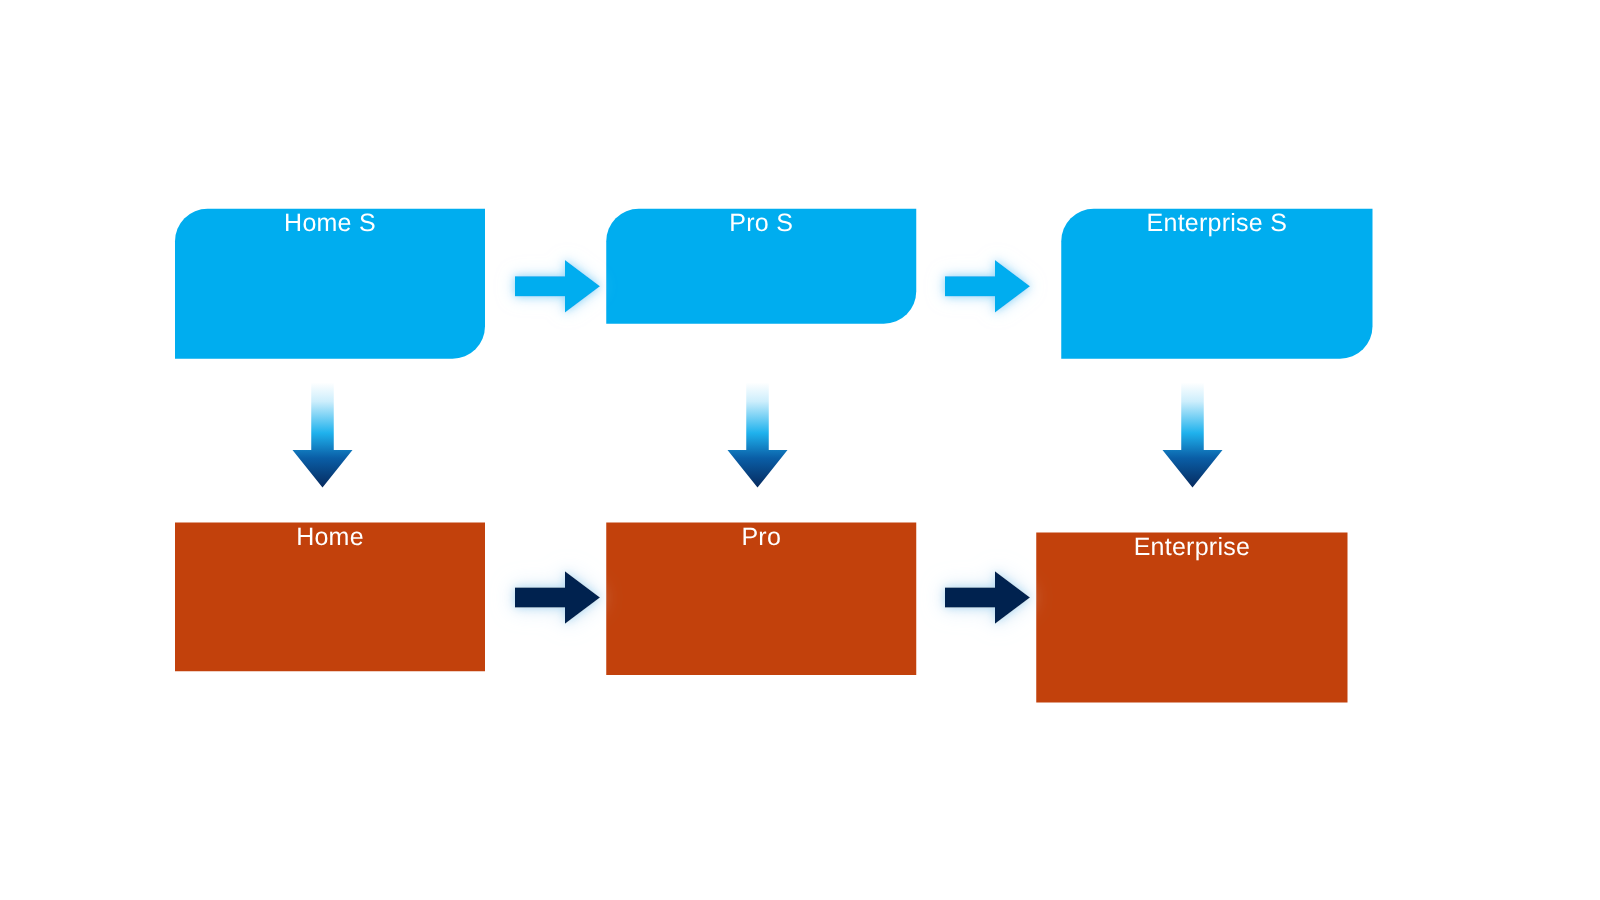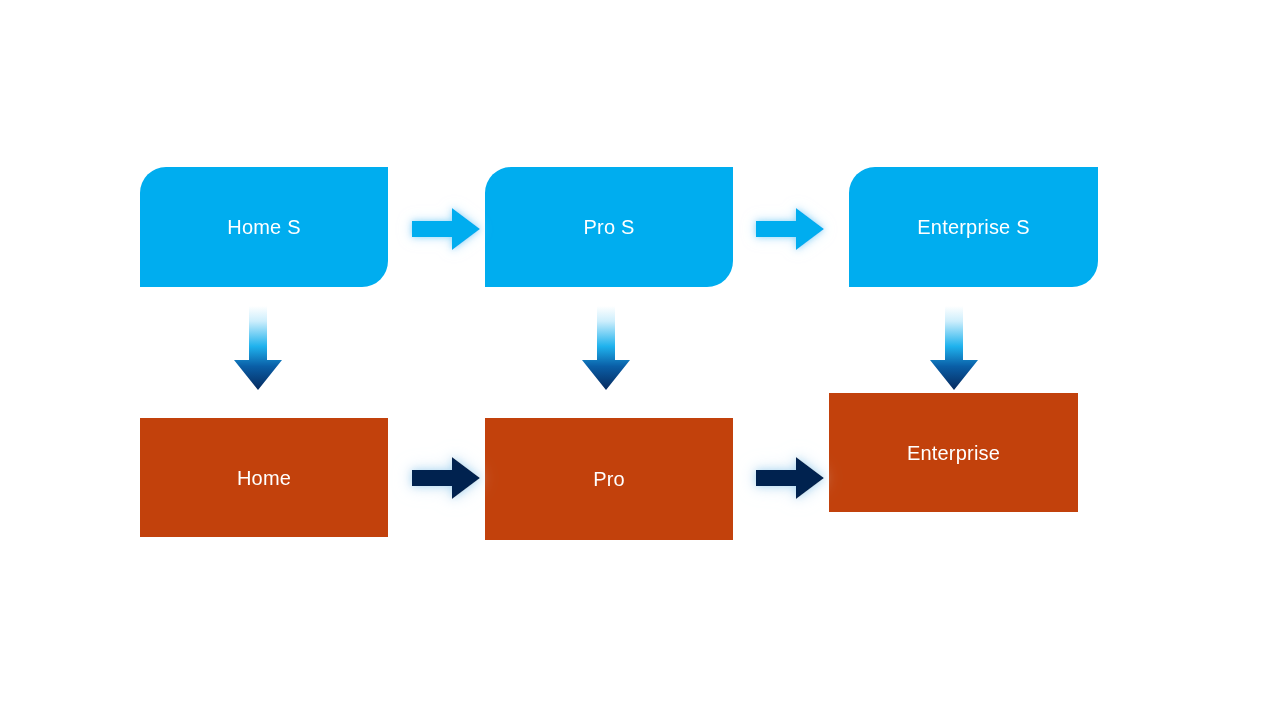--- a/index.html
+++ b/index.html
@@ -18,21 +18,20 @@
   #canvas {
     position: relative;
     width: 1280px;
     height: 720px;
   }
 
   
   .node {
     position: absolute;
     display: flex;
-    align-items: center;
     justify-content: center;
     box-sizing: border-box;
     padding: 0 26px;
   }
   .node-label {
     color: #ffffff;
     font-size: 20px;
     font-weight: 400;
     letter-spacing: 0.2px;
     line-height: 1.2;
@@ -65,21 +64,21 @@
 </style>
 </head>
 <body>
 
 <div id="canvas">
 
   <div class="node tier-s" style="left:140px; top:167px; width:248px; height:120px;">
     <span class="node-label">Home S</span>
   </div>
 
-  <div class="node tier-s" style="left:485px; top:167px; width:248px; height:120px;">
+  <div class="node tier-s" style="left:485px; top:167px; width:248px; height:92px;">
     <span class="node-label">Pro S</span>
   </div>
 
   <div class="node tier-s" style="left:829px; top:167px; width:249px; height:120px;margin-left:20px;">
     <span class="node-label">Enterprise S</span>
   </div>
 
   <span class="arrow" style="left:410px; top:205px; width:72px; height:48px;">
     <svg width="72" height="48" viewBox="0 0 72 48" aria-hidden="true">
       <defs>
@@ -150,21 +149,21 @@
   </span>
 
   <div class="node tier-base" style="left:140px; top:418px; width:248px; height:119px;">
     <span class="node-label">Home</span>
   </div>
 
   <div class="node tier-base" style="left:485px; top:418px; width:248px; height:122px;">
     <span class="node-label">Pro</span>
   </div>
 
-  <div class="node tier-base" style="left:829px; top:393px; width:249px; height:119px;">
+  <div class="node tier-base" style="left:829px; top:426px; width:249px; height:136px;">
     <span class="node-label">Enterprise</span>
   </div>
 
   <span class="arrow" style="left:408px; top:454px; width:74px; height:48px;">
     <svg width="74" height="48" viewBox="0 0 74 48" aria-hidden="true">
       <defs>
         <filter id="glowNavy1" x="-70%" y="-70%" width="240%" height="240%">
           <feDropShadow dx="0" dy="0" stdDeviation="4" flood-color="#a9d6f0" flood-opacity="0.95"></feDropShadow>
           <feDropShadow dx="0" dy="0" stdDeviation="8" flood-color="#cfe6f7" flood-opacity="0.7"></feDropShadow>
         </filter>

